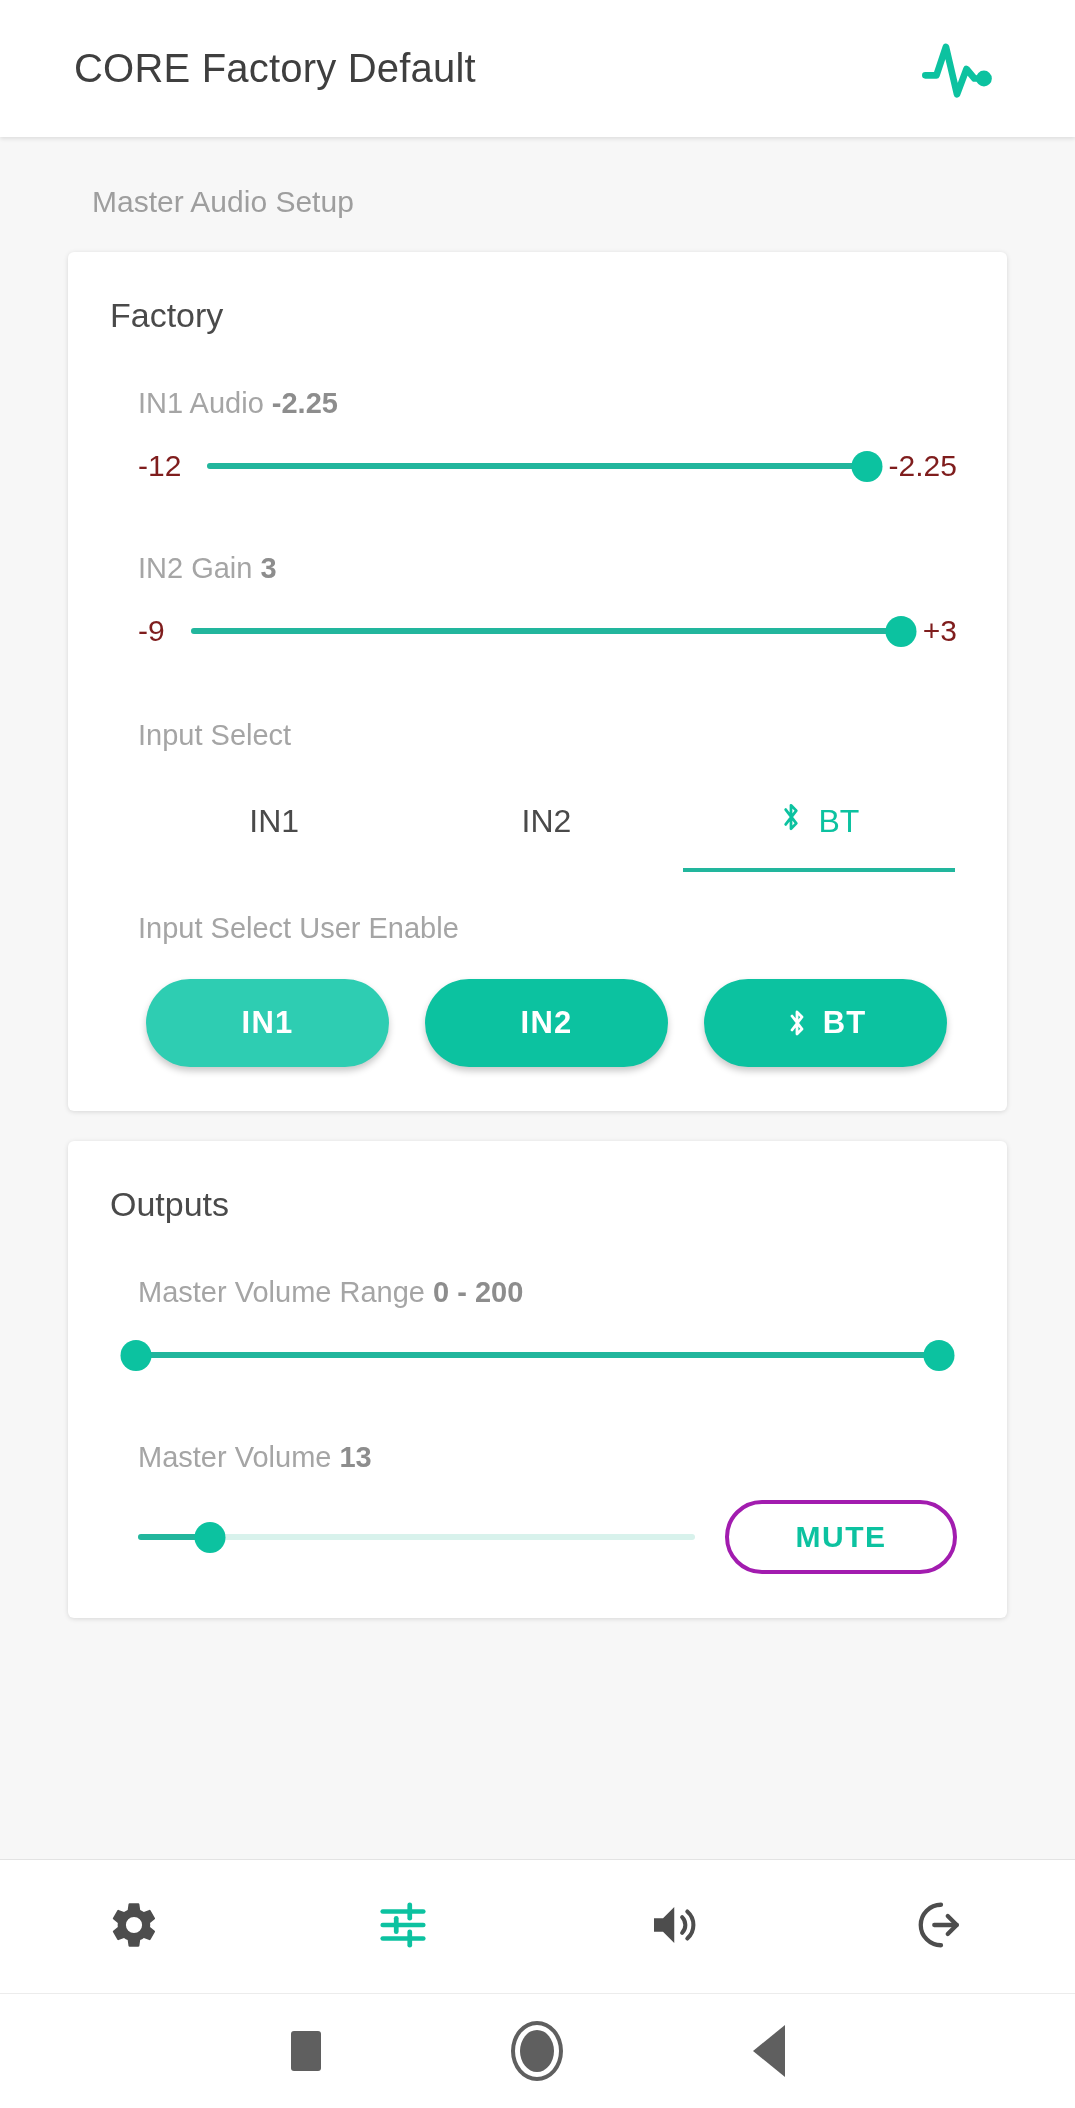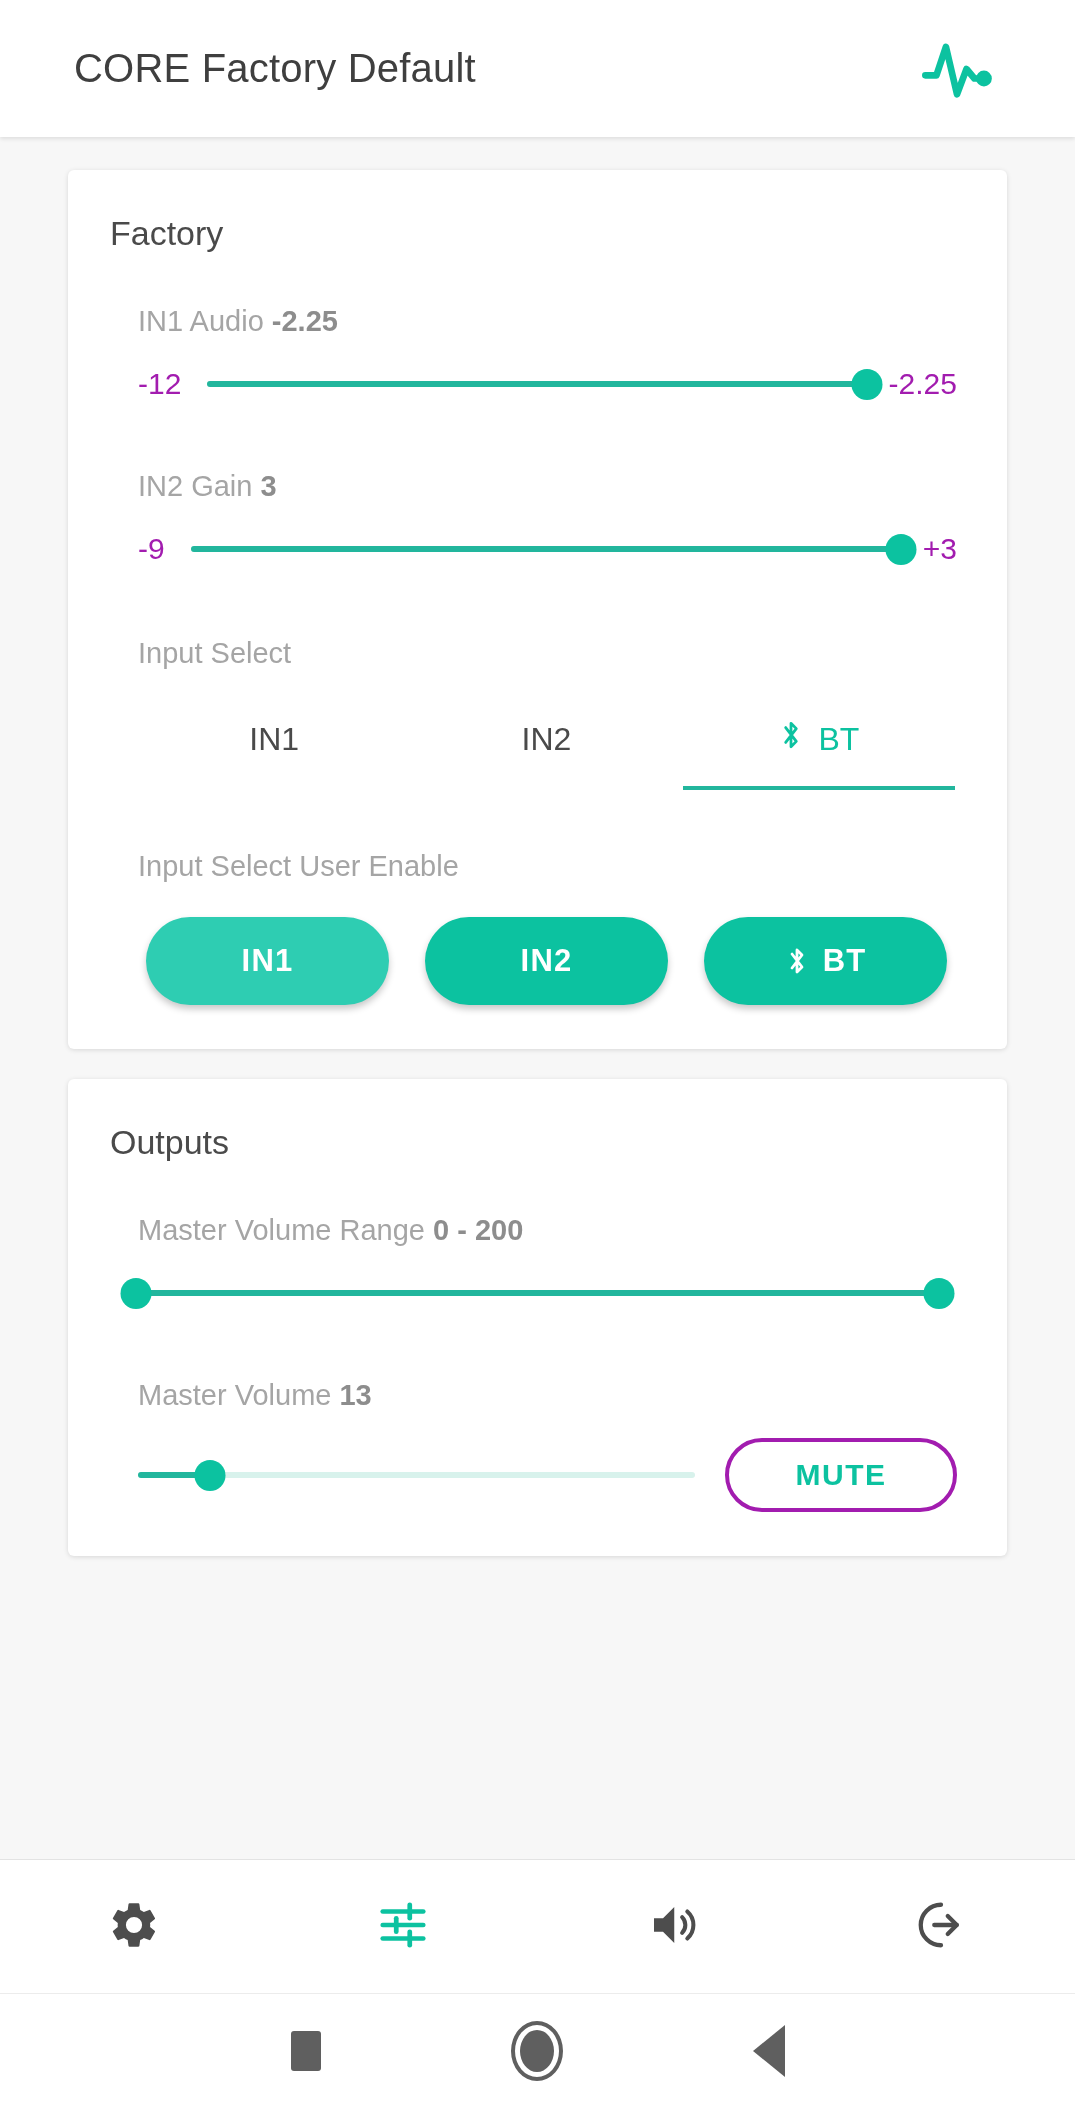--- a/index.html
+++ b/index.html
@@ -81,21 +81,21 @@
 
   
   .slider-row {
     display: flex;
     align-items: center;
     margin-top: 26px;
     padding: 0 8px 0 28px;
   }
   .slider-endlabel {
     font-size: 30px;
-    color: #a21caf;
+    color: #7f1d1d;
     white-space: nowrap;
   }
   .slider-endlabel.left { margin-right: 26px; }
   .slider-endlabel.right { margin-left: 22px; }
 
   .track-wrap {
     position: relative;
     flex: 1 1 auto;
     height: 40px;
     display: flex;
@@ -264,20 +264,21 @@
     <div>
       <svg class="pulse-icon" viewBox="0 0 48 48" fill="none">
         <path d="M4 28 H11 L17 10 L24 40 L30 24 L35 30 H38" stroke="#0cc2a0" stroke-width="4.2" stroke-linecap="round" stroke-linejoin="round"></path>
         <circle cx="41" cy="30" r="5" fill="#0cc2a0"></circle>
       </svg>
     </div>
   </div>
 
   <div class="content">
 
+    <div class="section-label">Master Audio Setup</div>
 
     <div class="card">
       <div class="card-title">Factory</div>
 
       <div class="field-label">
         <span>IN1 Audio</span>
         <b>-2.25</b>
       </div>
       <div class="slider-row">
         <span class="slider-endlabel left">-12</span>
@@ -319,21 +320,21 @@
           </span>
           <span>BT</span>
         </div>
       </div>
       <div class="tab-underline-row">
         <div class="tab-underline-cell"></div>
         <div class="tab-underline-cell"></div>
         <div class="tab-underline-cell on"></div>
       </div>
 
-      <div class="field-label" style="margin-top:60px">Input Select User Enable</div>
+      <div class="field-label" style="margin-top:40px">Input Select User Enable</div>
       <div class="pill-row">
         <button class="pill highlight">
           <span>IN1</span>
         </button>
         <button class="pill">
           <span>IN2</span>
         </button>
         <button class="pill">
           <span>
             <svg width="24" height="32" viewBox="0 0 24 32" fill="none" style="display:block">

